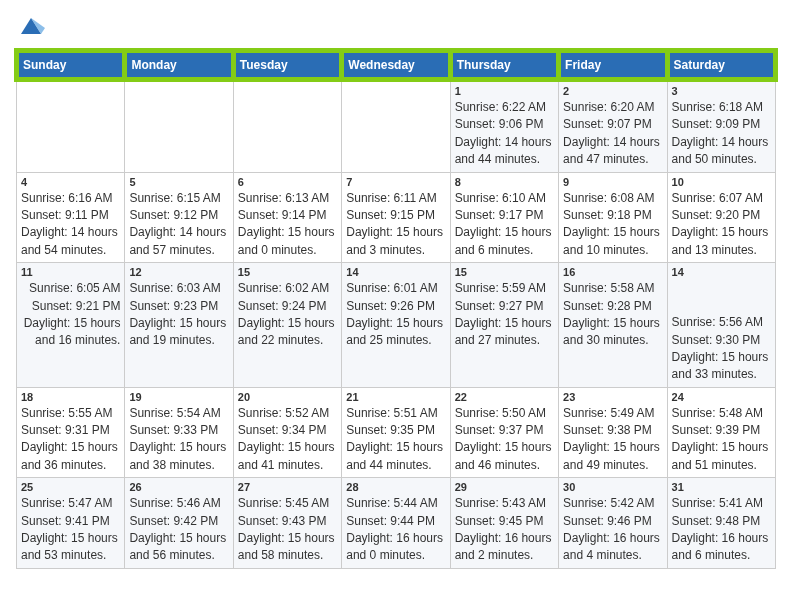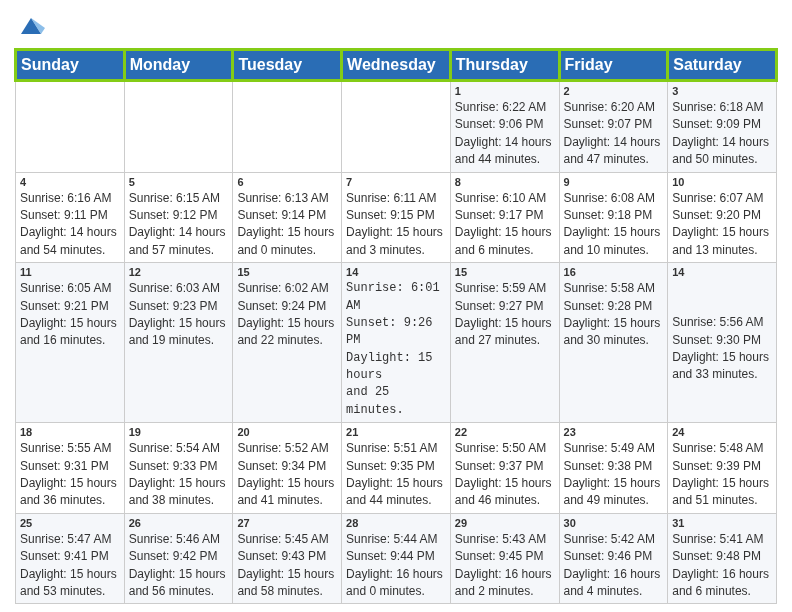--- a/index.html
+++ b/index.html
@@ -40,25 +40,25 @@
       color: #555;
     }
     table {
       width: 100%;
       border-collapse: collapse;
       table-layout: fixed;
     }
     thead th {
       background-color: #2a6db5;
       color: #fff;
-      font-size: 16px;
+      font-size: 12px;
       font-weight: bold;
       padding: 5px 4px;
       text-align: left;
-      border: 3px solid #84cc16;
+      border: 5px solid #84cc16;
     }
     tbody td {
       vertical-align: top;
       border: 1px solid #ccc;
       padding: 3px 4px;
       font-size: 9.2px;
       color: #333;
       height: 82px;
       background: #fff;
     }
@@ -192,42 +192,42 @@
             <span class="day-number">10</span>
             <div class="day-info" style="white-space: pre-line;">Sunrise: 6:07 AM
 Sunset: 9:20 PM
 Daylight: 15 hours
 and 13 minutes.</div>
           </td>
         </tr>
         <tr>
           <td>
             <span class="day-number">11</span>
-            <div class="day-info" style="white-space: pre-line;">Sunrise: 6:05 AM
+            <div class="day-info" style="white-space: pre-line; text-align: right;">Sunrise: 6:05 AM
 Sunset: 9:21 PM
 Daylight: 15 hours
 and 16 minutes.</div>
           </td>
           <td>
             <span class="day-number">12</span>
             <div class="day-info" style="white-space: pre-line;">Sunrise: 6:03 AM
 Sunset: 9:23 PM
 Daylight: 15 hours
 and 19 minutes.</div>
           </td>
           <td>
             <span class="day-number">15</span>
             <div class="day-info" style="white-space: pre-line;">Sunrise: 6:02 AM
 Sunset: 9:24 PM
 Daylight: 15 hours
 and 22 minutes.</div>
           </td>
           <td>
             <span class="day-number">14</span>
-            <div class="day-info" style="white-space: pre-line; font-family: Liberation Mono, monospace;">Sunrise: 6:01 AM
+            <div class="day-info" style="white-space: pre-line;">Sunrise: 6:01 AM
 Sunset: 9:26 PM
 Daylight: 15 hours
 and 25 minutes.</div>
           </td>
           <td>
             <span class="day-number">15</span>
             <div class="day-info" style="white-space: pre-line;">Sunrise: 5:59 AM
 Sunset: 9:27 PM
 Daylight: 15 hours
 and 27 minutes.</div>

